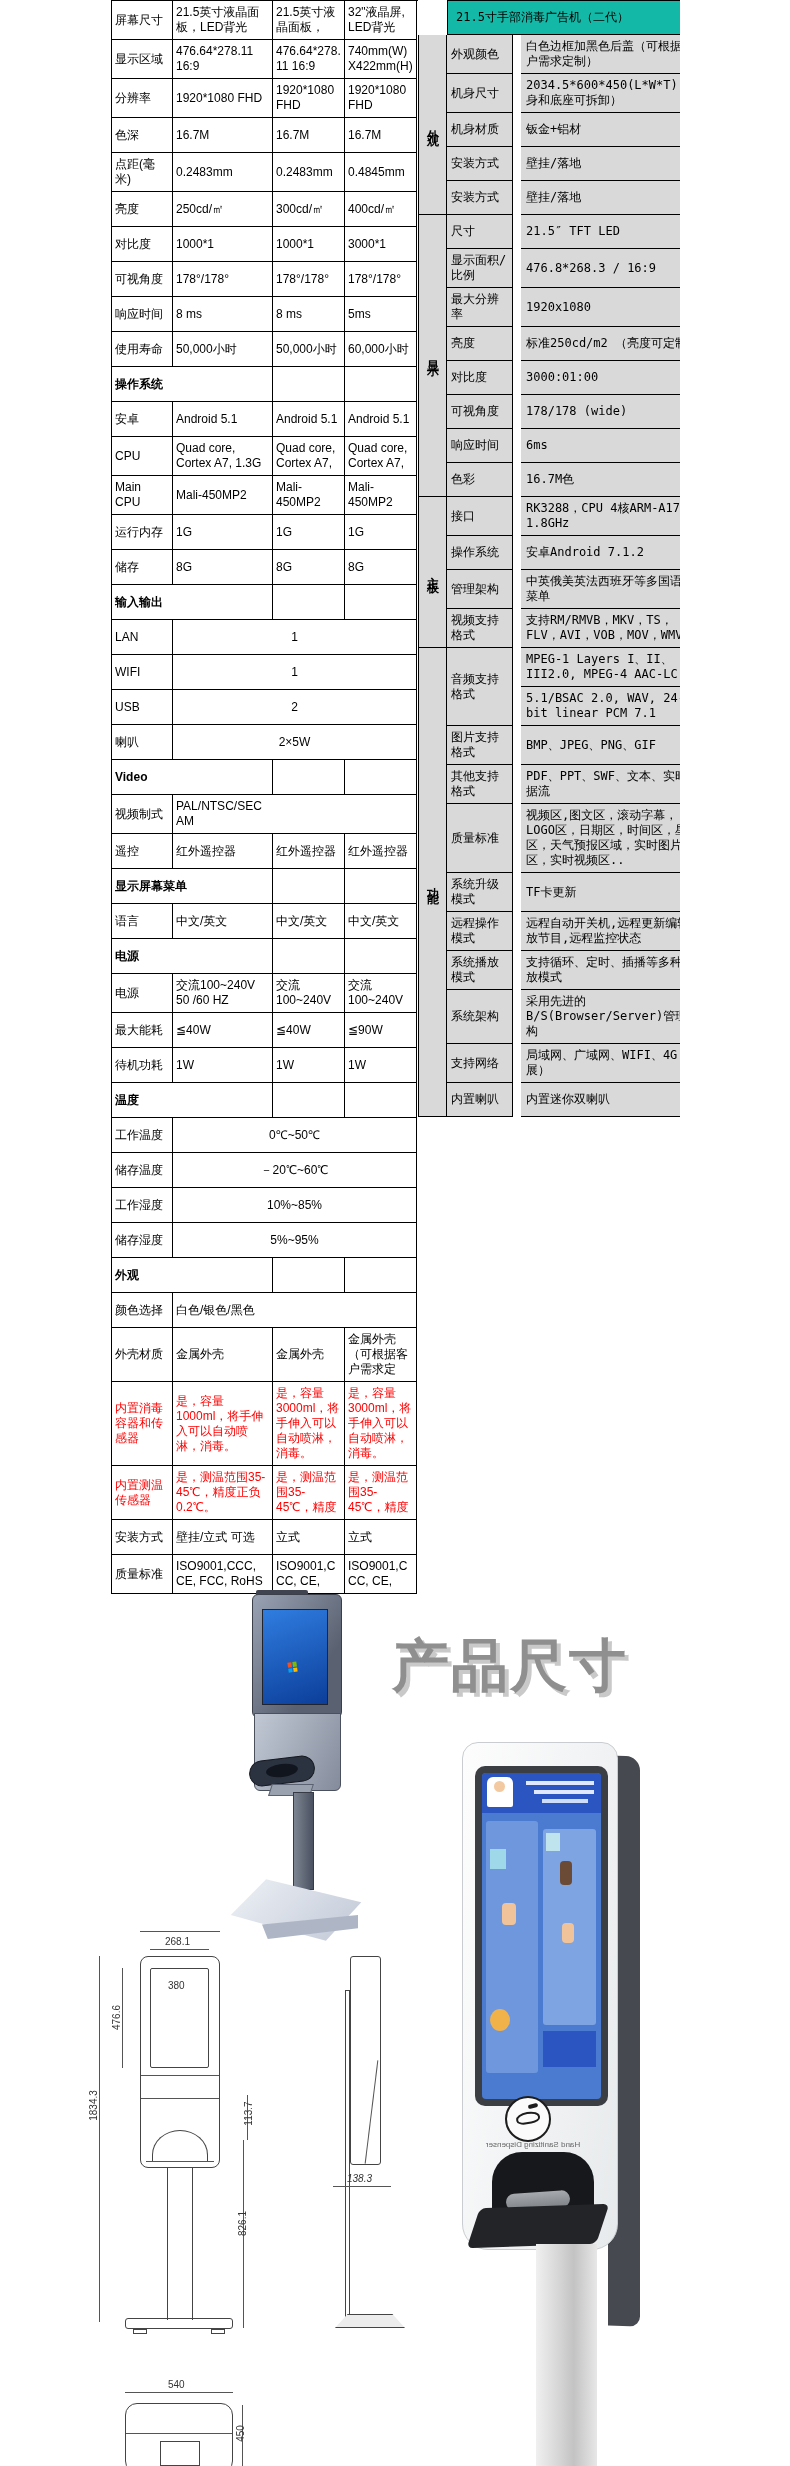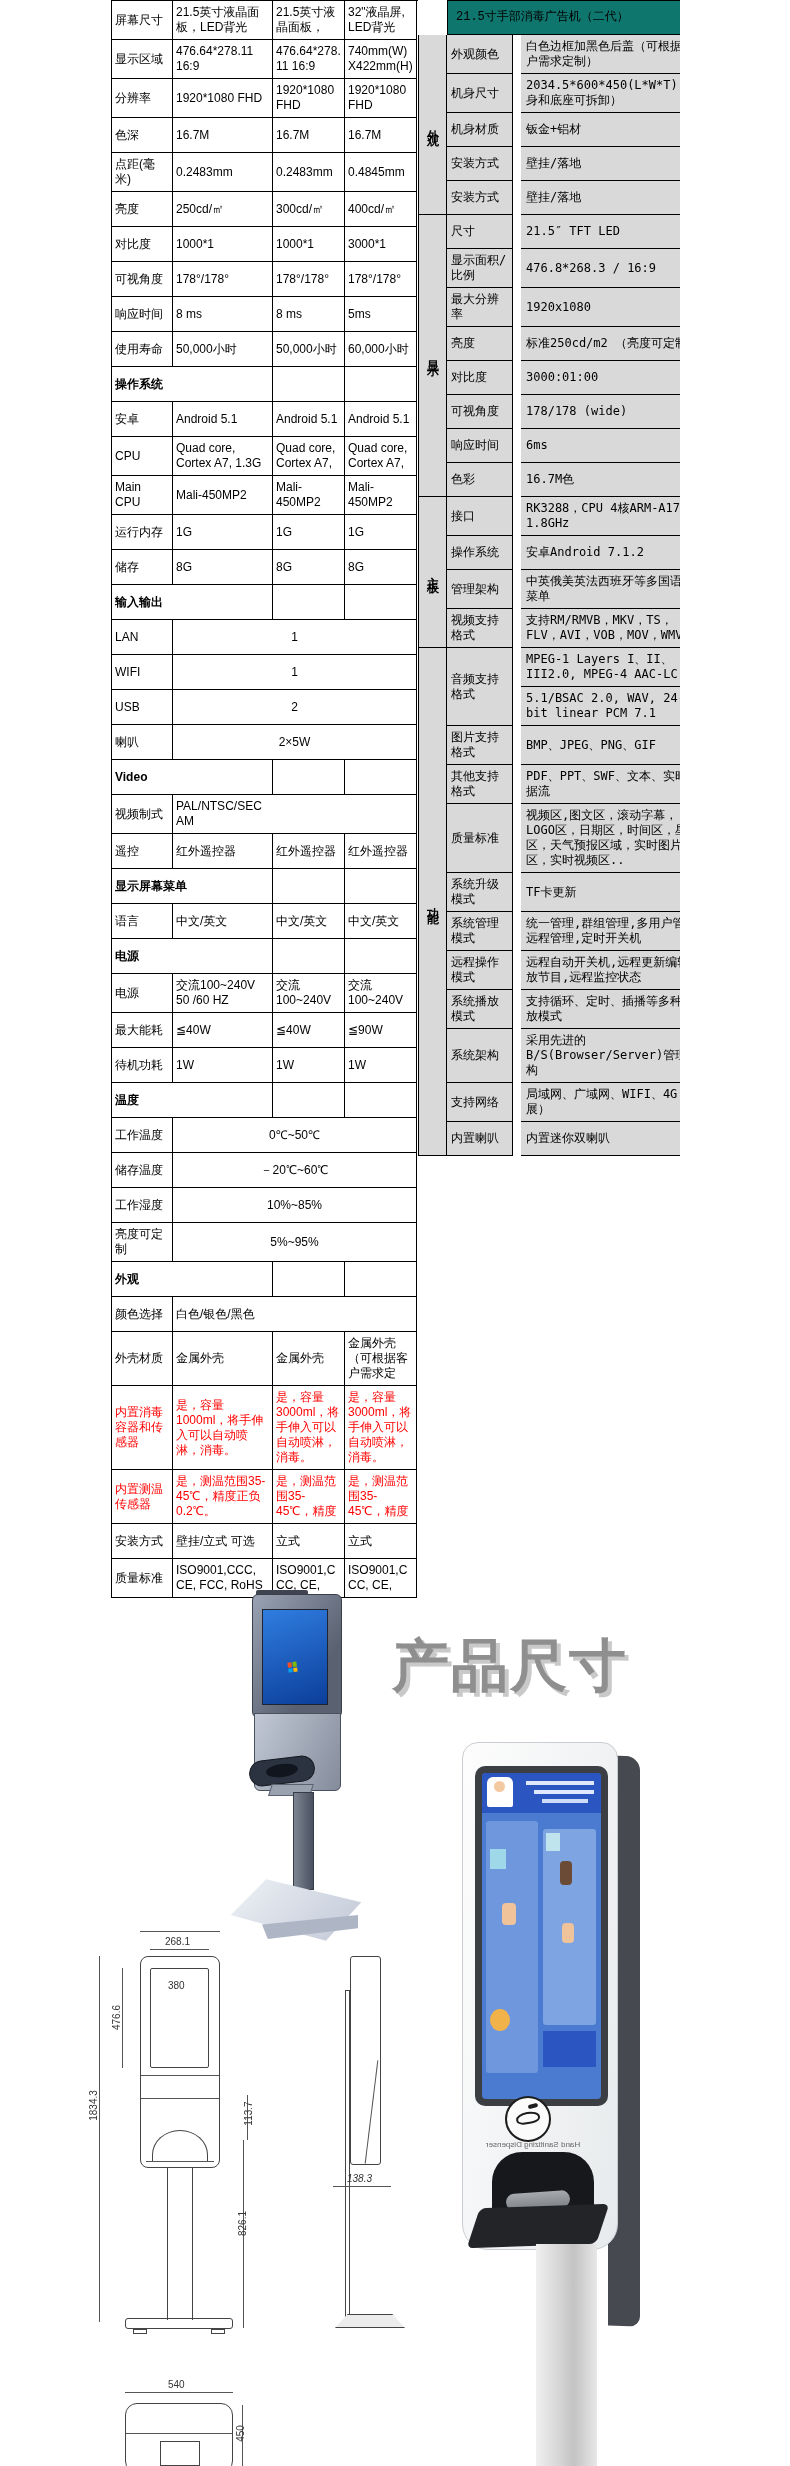--- a/index.html
+++ b/index.html
@@ -8,21 +8,21 @@
   
   #leftTable{position:absolute;left:111px;top:0;width:306px;border-left:1px solid #000;border-top:1px solid #000;background:#fff;font-size:12px;line-height:15px;color:#000;}
   .lt-row{display:grid;grid-template-columns:61px 100px 72px 72px;}
   .lt-cell{border-right:1px solid #000;border-bottom:1px solid #000;padding:4px 3px;box-sizing:border-box;min-height:35px;display:flex;align-items:center;word-break:break-word;white-space:pre-line;}
   .lt-h{font-weight:bold;}
   .lt-c{justify-content:center;text-align:center;}
   .red .lt-cell{color:#ff0000;}
 
   
   #rightTable{position:absolute;left:418px;top:0;width:293px;font-family:"DejaVu Sans Mono",monospace;font-size:12px;line-height:15px;color:#000;}
-  .rt-header{margin-left:29px;width:264px;border:1px solid #000;background:#0f766e;min-height:35px;display:flex;align-items:center;padding:4px 8px;box-sizing:border-box;font-family:Liberation Mono, monospace;}
+  .rt-header{margin-left:29px;width:264px;border:1px solid #000;background:#14b8a6;min-height:35px;display:flex;align-items:center;padding:4px 8px;box-sizing:border-box;}
   .rt-sec{display:flex;}
   .rt-side{width:29px;border:1px solid #000;border-top:none;background:#d9d9d9;display:flex;align-items:center;justify-content:center;writing-mode:vertical-rl;text-orientation:upright;font-weight:bold;letter-spacing:5px;box-sizing:border-box;}
   .rt-rows{width:264px;}
   .rt-row{display:flex;}
   .rt-label{width:66px;padding:4px;border-bottom:1px solid #000;border-right:1px solid #000;box-sizing:border-box;background:#d9d9d9;display:flex;align-items:center;min-height:34px;word-break:break-word;}
   .rt-value{flex:1;padding:4px 5px;border-bottom:1px solid #000;border-right:1px solid #000;box-sizing:border-box;background:#d9d9d9;display:flex;align-items:center;min-height:34px;word-break:break-word;margin-left:8px;}
   .rt-stack{flex:1;display:flex;flex-direction:column;}
   .rt-stack .rt-value{flex:1;}
 
   
@@ -219,21 +219,21 @@
       </div>
       <div class="lt-row">
         <div class="lt-cell">储存温度</div>
         <div class="lt-cell lt-c" style="grid-column: 2 / 5;">－20℃~60℃</div>
       </div>
       <div class="lt-row">
         <div class="lt-cell">工作湿度</div>
         <div class="lt-cell lt-c" style="grid-column: 2 / 5;">10%~85%</div>
       </div>
       <div class="lt-row">
-        <div class="lt-cell">亮度可定制</div>
+        <div class="lt-cell">储存湿度</div>
         <div class="lt-cell lt-c" style="grid-column: 2 / 5;">5%~95%</div>
       </div>
       <div class="lt-row">
         <div class="lt-cell lt-h" style="grid-column: 1 / 3;">外观</div>
         <div class="lt-cell"></div>
         <div class="lt-cell"></div>
       </div>
       <div class="lt-row">
         <div class="lt-cell">颜色选择</div>
         <div class="lt-cell" style="grid-column: 2 / 5;">白色/银色/黑色</div>
@@ -374,24 +374,20 @@
               <div class="rt-label">其他支持格式</div>
               <div class="rt-value">PDF、PPT、SWF、文本、实时数据流</div>
             </div>
             <div class="rt-row">
               <div class="rt-label">质量标准</div>
               <div class="rt-value">视频区,图文区，滚动字幕，LOGO区，日期区，时间区，星期区，天气预报区域，实时图片区，实时视频区..</div>
             </div>
             <div class="rt-row">
               <div class="rt-label">系统升级模式</div>
               <div class="rt-value">TF卡更新</div>
-            </div>
-            <div class="rt-row">
-              <div class="rt-label">系统管理模式</div>
-              <div class="rt-value">统一管理,群组管理,多用户管理,远程管理,定时开关机</div>
             </div>
             <div class="rt-row">
               <div class="rt-label">远程操作模式</div>
               <div class="rt-value">远程自动开关机,远程更新编辑播放节目,远程监控状态</div>
             </div>
             <div class="rt-row">
               <div class="rt-label">系统播放模式</div>
               <div class="rt-value">支持循环、定时、插播等多种播放模式</div>
             </div>
             <div class="rt-row">

